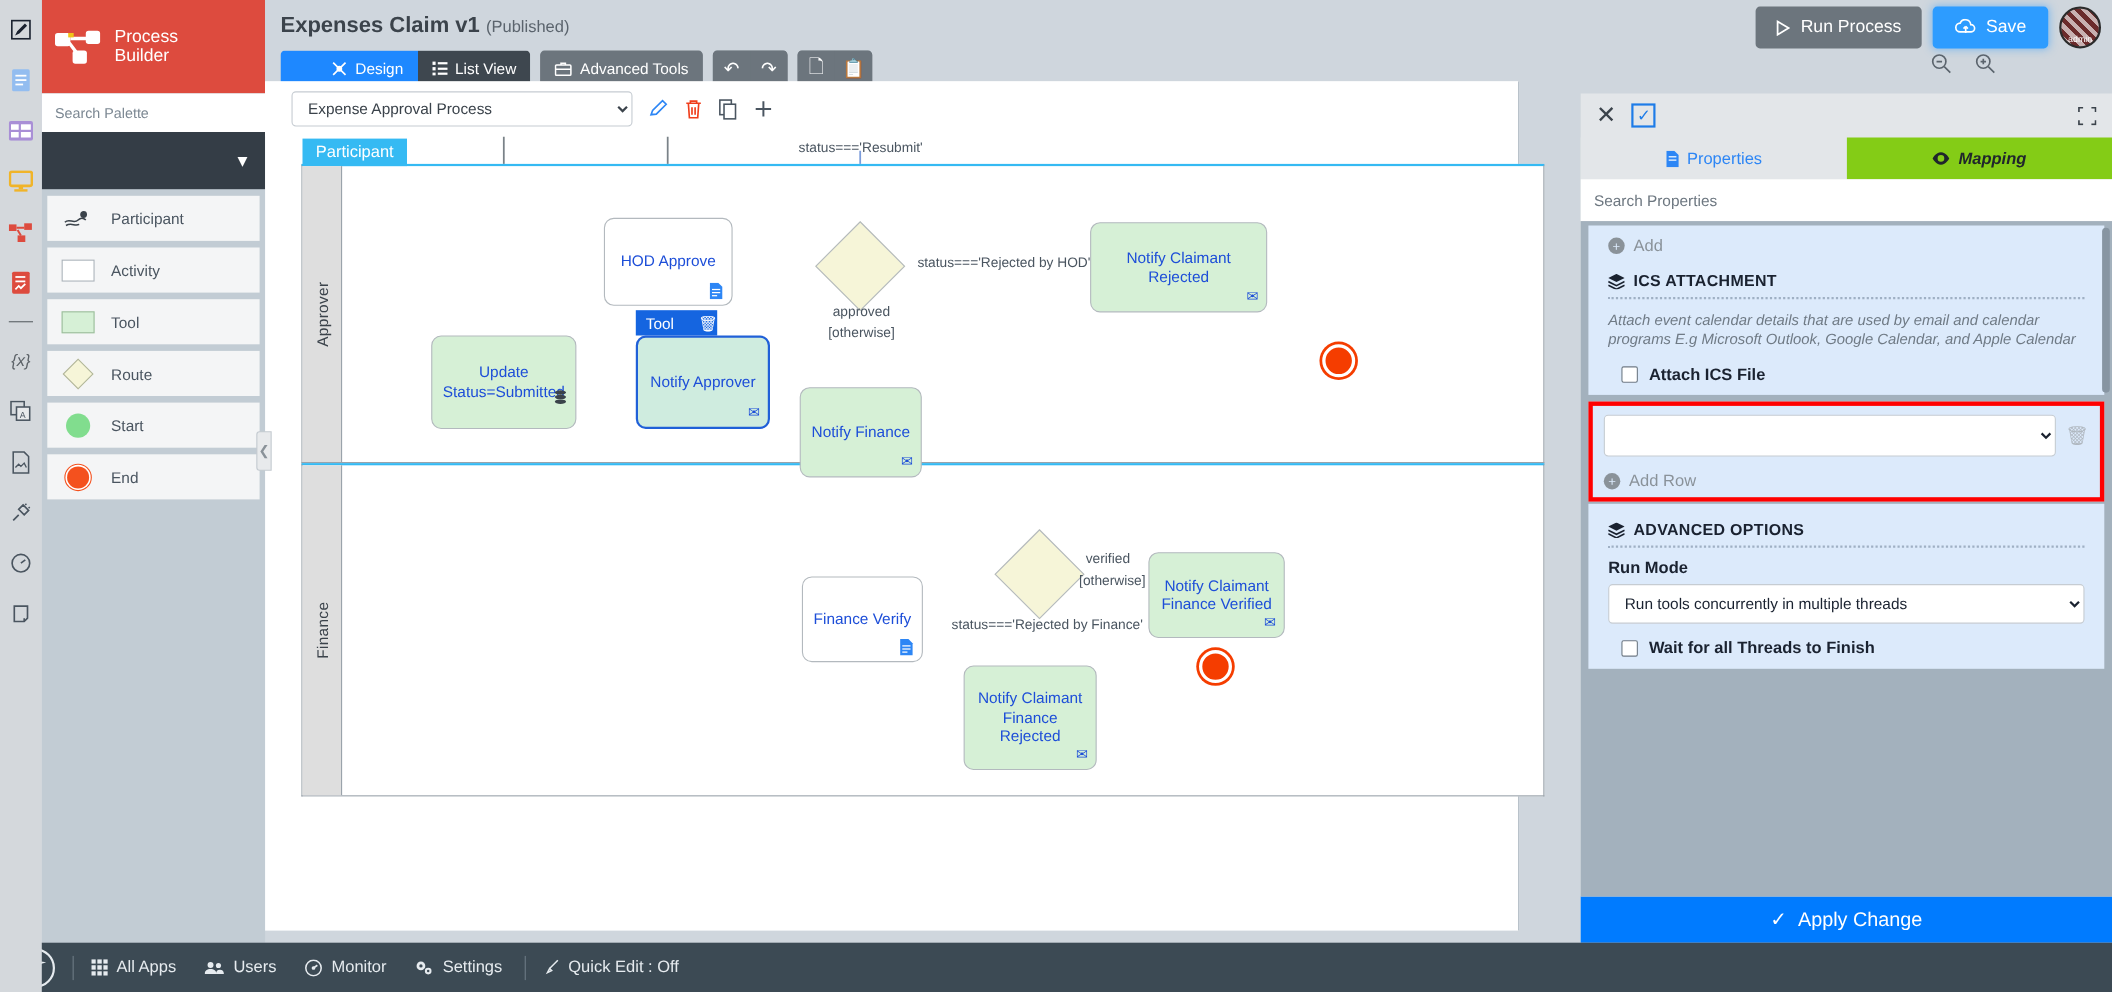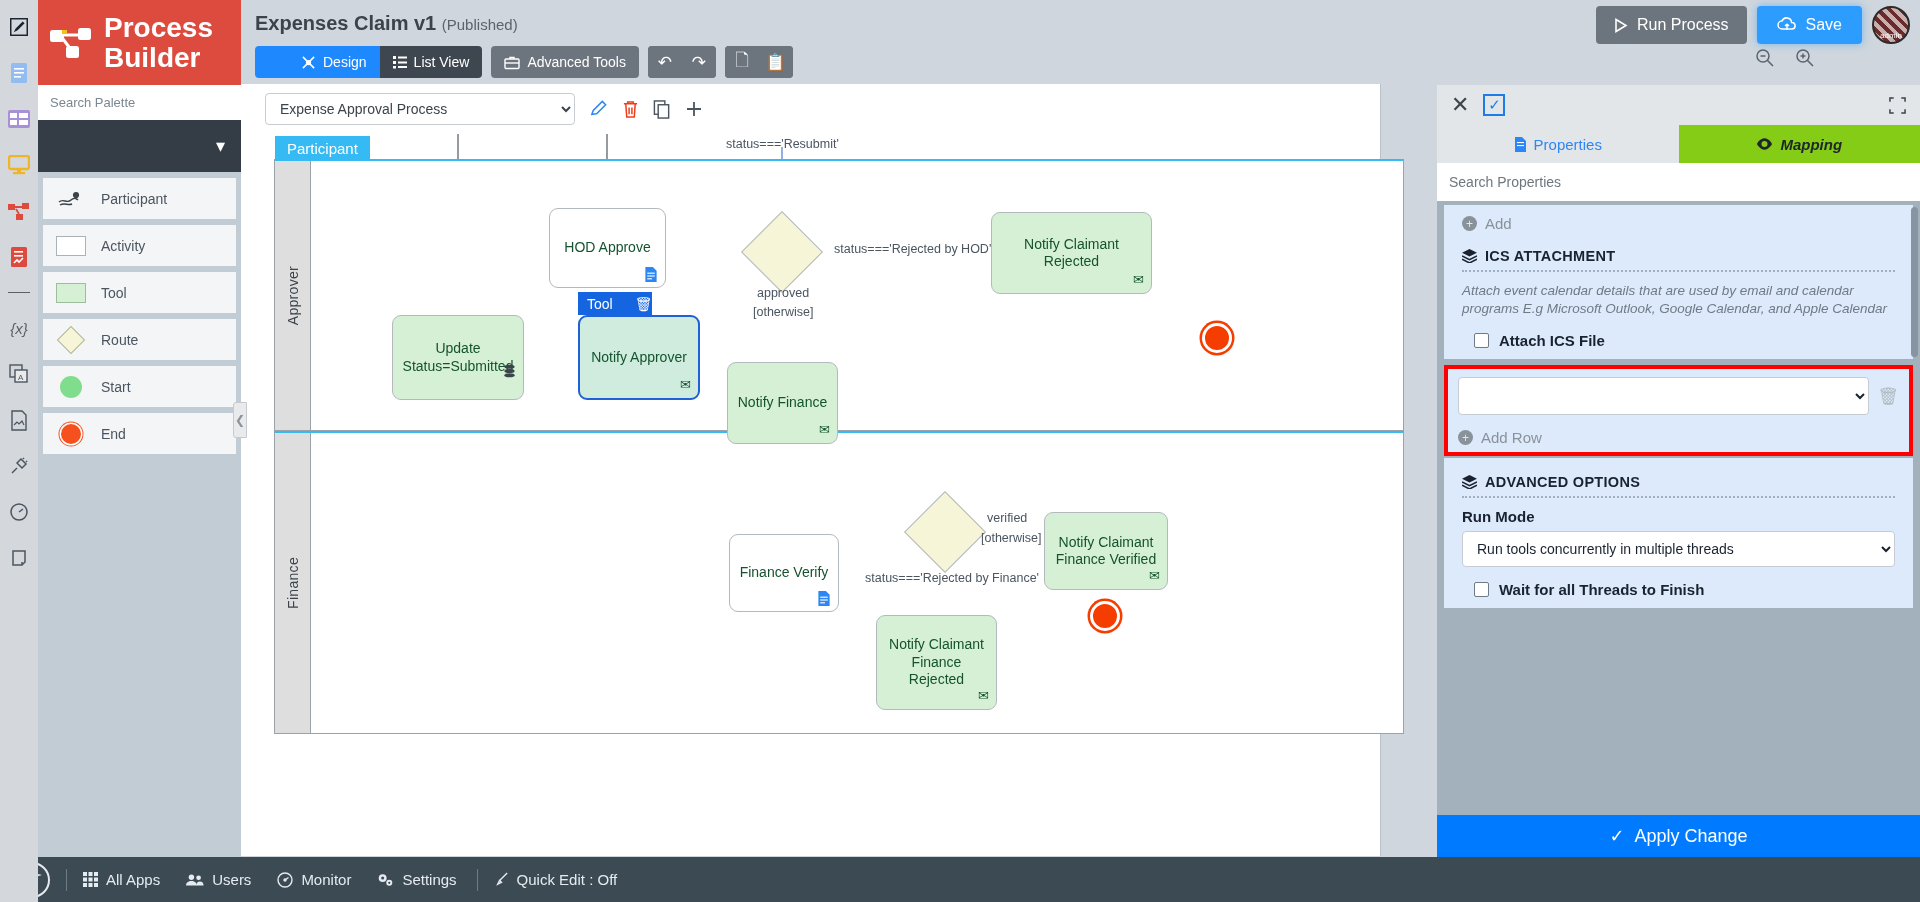--- a/index.html
+++ b/index.html
@@ -20,21 +20,21 @@
   .rail-ico { width: 26px; height: 26px; display:flex; align-items:center; justify-content:center;
               font-size: 18px; cursor: pointer; }
   .rail-div { width: 22px; height: 1px; background: #5b6167; margin: 2px 0; }
 
   
   .brand {
     position: absolute; left: 38px; top: 0; width: 203px; height: 85px;
     background: #dd4b3e; color: #fff; display: flex; align-items: center; gap: 10px;
     padding-left: 12px;
   }
-  .brand-text { font-size: 28px; line-height: 1.05; font-weight: 700; }
+  .brand-text { font-size: 16px; line-height: 1.05; font-weight: 400; }
 
   
   .palette {
     position: absolute; left: 38px; top: 85px; width: 203px; height: 772px;
     background: #c2ccd4;
   }
   .palette-search {
     height: 35px; background: #fff; display: flex; align-items: center;
     padding-left: 12px; font-size: 13px; color: #0f172a; border: none; width:100%;
   }
@@ -80,21 +80,21 @@
               font-family: "Liberation Sans", sans-serif; box-shadow: 0 0 8px rgba(45,156,255,.55); }
   .avatar { width: 38px; height: 38px; border-radius: 50%; background:
             repeating-linear-gradient(45deg,#6b2b2b 0 4px,#c8b0b0 4px 8px);
             border: 2px solid #2b2b2b; position: relative; overflow: hidden; }
   .avatar span { position: absolute; bottom: 2px; left: 0; right: 0; text-align: center;
                  font-size: 8px; color: #fff; }
   .zoom-row { position: absolute; right: 105px; top: 48px; display: flex; gap: 20px; color:#5b646d; font-size:17px; }
 
   
   .canvas-wrap {
-    position: absolute; left: 241px; top: 84px; width: 1140px; height: 772px;
+    position: absolute; left: 241px; top: 74px; width: 1140px; height: 772px;
     background: #fff; border-right: 1px solid #b9c2ca;
   }
   .canvas-toolbar {
     height: 50px; display: flex; align-items: center; padding-left: 24px; gap: 14px;
     background: #fff;
   }
   .proc-select {
     width: 310px; height: 32px; font-size: 14px; color: #3b434b; padding: 0 10px;
     border: 1px solid #c6ccd2; border-radius: 4px; background: #fff;
     font-family: "Liberation Sans", sans-serif;
@@ -107,21 +107,21 @@
               background: #dedede; border-right: 1px solid #9aa3ab;
               display: flex; align-items: center; justify-content: center; }
   .lane-hdr span { writing-mode: vertical-rl; transform: rotate(180deg);
                    font-size: 14px; color: #3b434b; letter-spacing: .3px; }
   .lane-tab {
     position: absolute; left: 0; top: -25px; height: 25px; background: #35baf3;
     color: #fff; font-size: 15px; padding: 0 12px; display: flex; align-items: center;
   }
   .node {
     position: absolute; border-radius: 9px; display: flex; align-items: center;
-    justify-content: center; text-align: center; font-size: 14px; color: #14532d;
+    justify-content: center; text-align: center; font-size: 14px; color: #1d4ed8;
     line-height: 1.25; padding: 4px 8px;
   }
   .node.activity { background: #fff; border: 1.5px solid #b3b9be; }
   .node.tool { background: #d6f0d6; border: 1.5px solid #b3b9be; }
   .node.tool-sel { background: #cfecdf; border: 2px solid #2060d8; }
   .node-ico { position: absolute; right: 7px; bottom: 5px; font-size: 13px; }
   .node-ico.blue { color: #2d86f5; }
   .tool-badge {
     position: absolute; height: 23px; background: #1565e0; color: #fff; font-size: 14px;
     display: flex; align-items: center; gap: 22px; padding: 0 9px;

